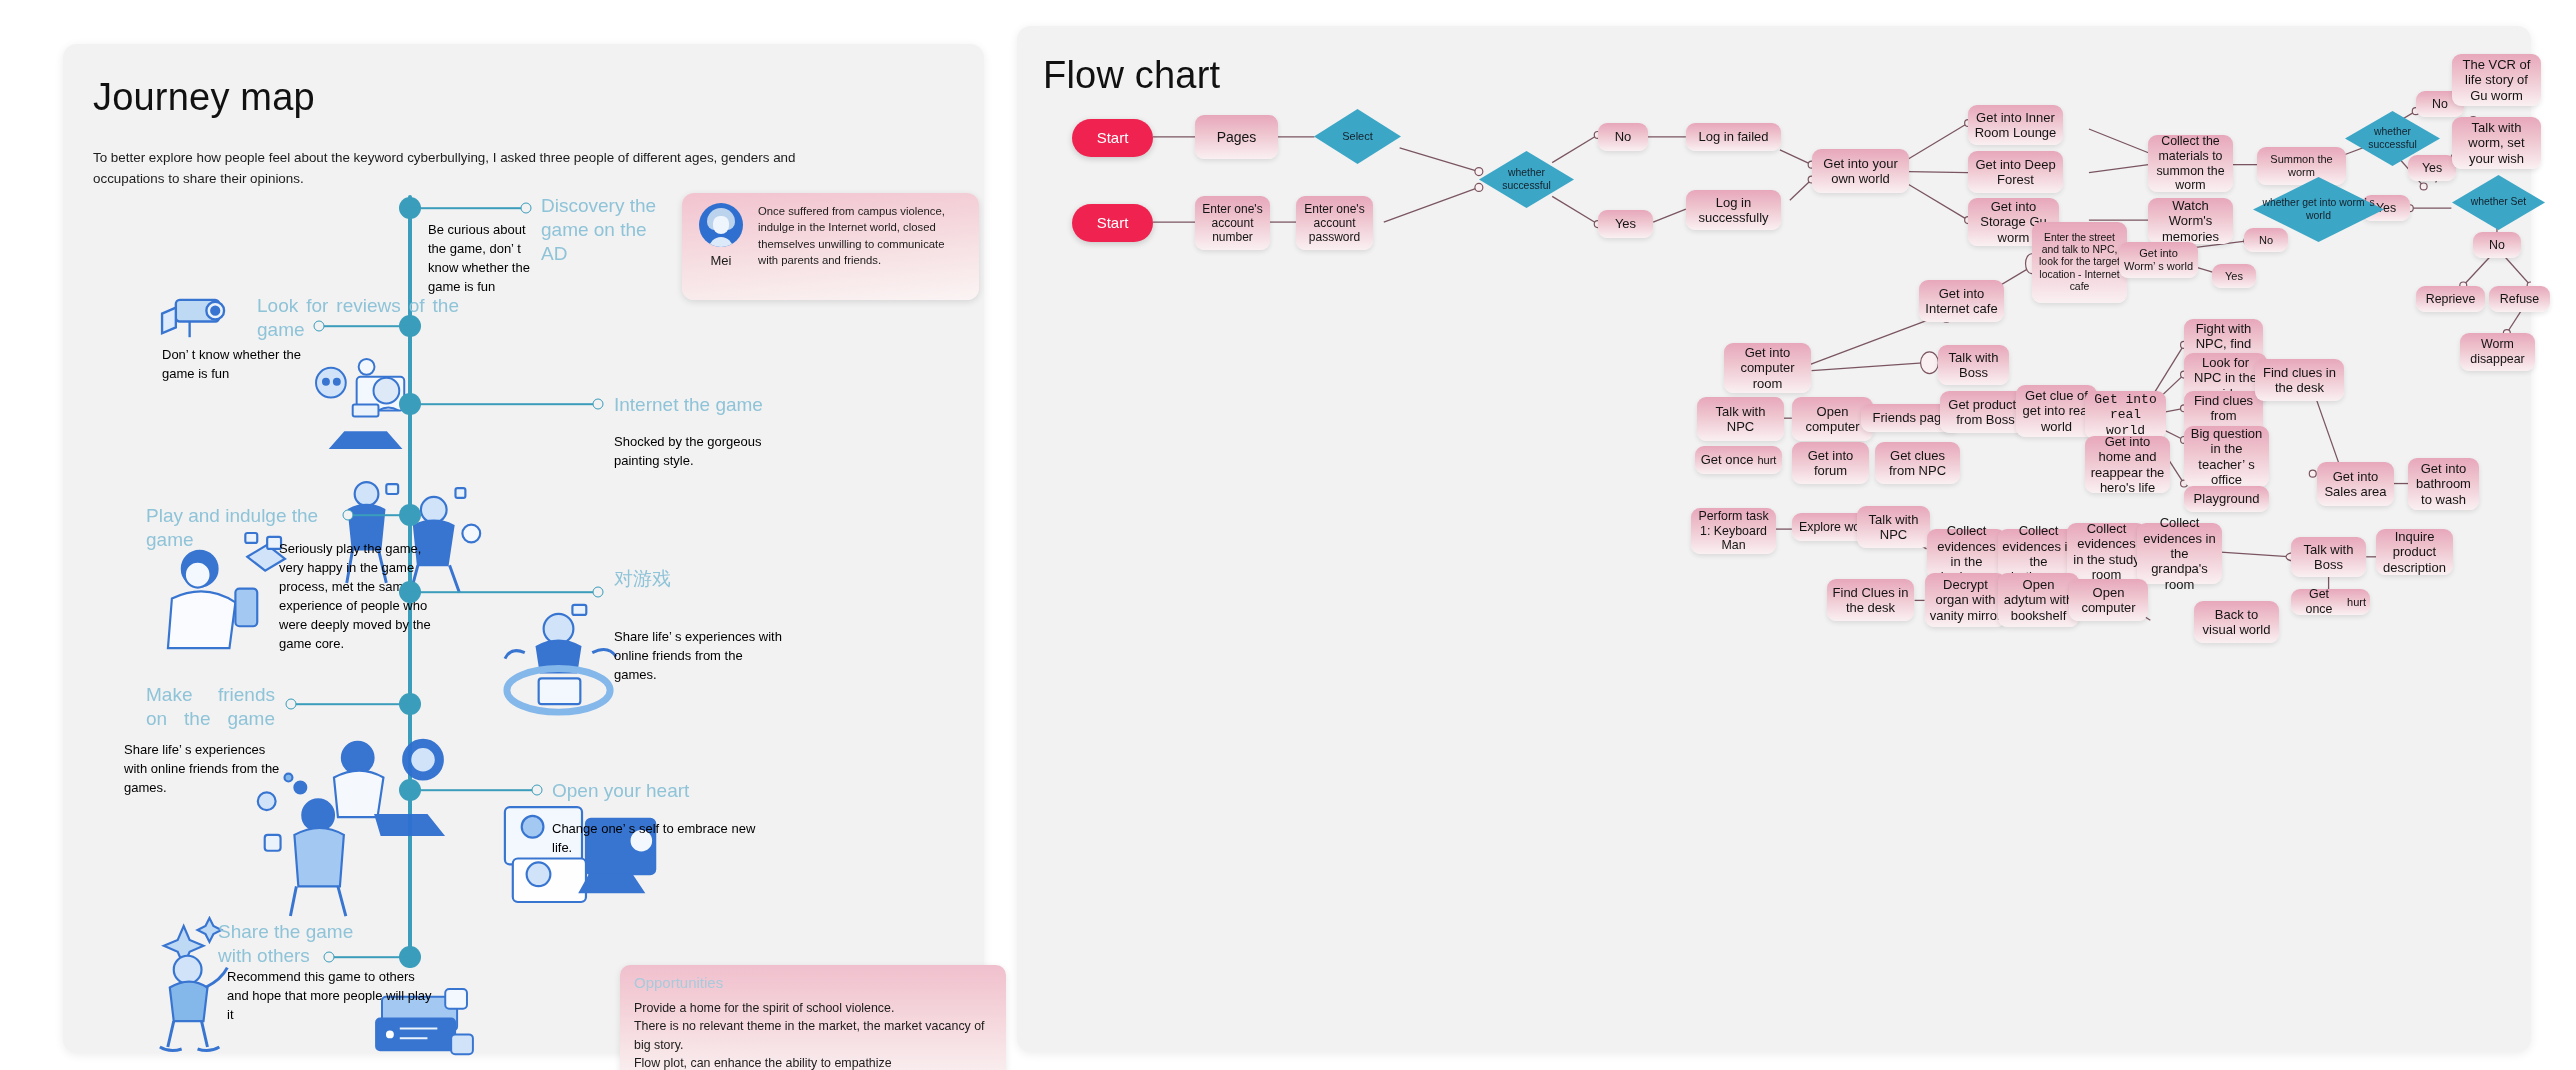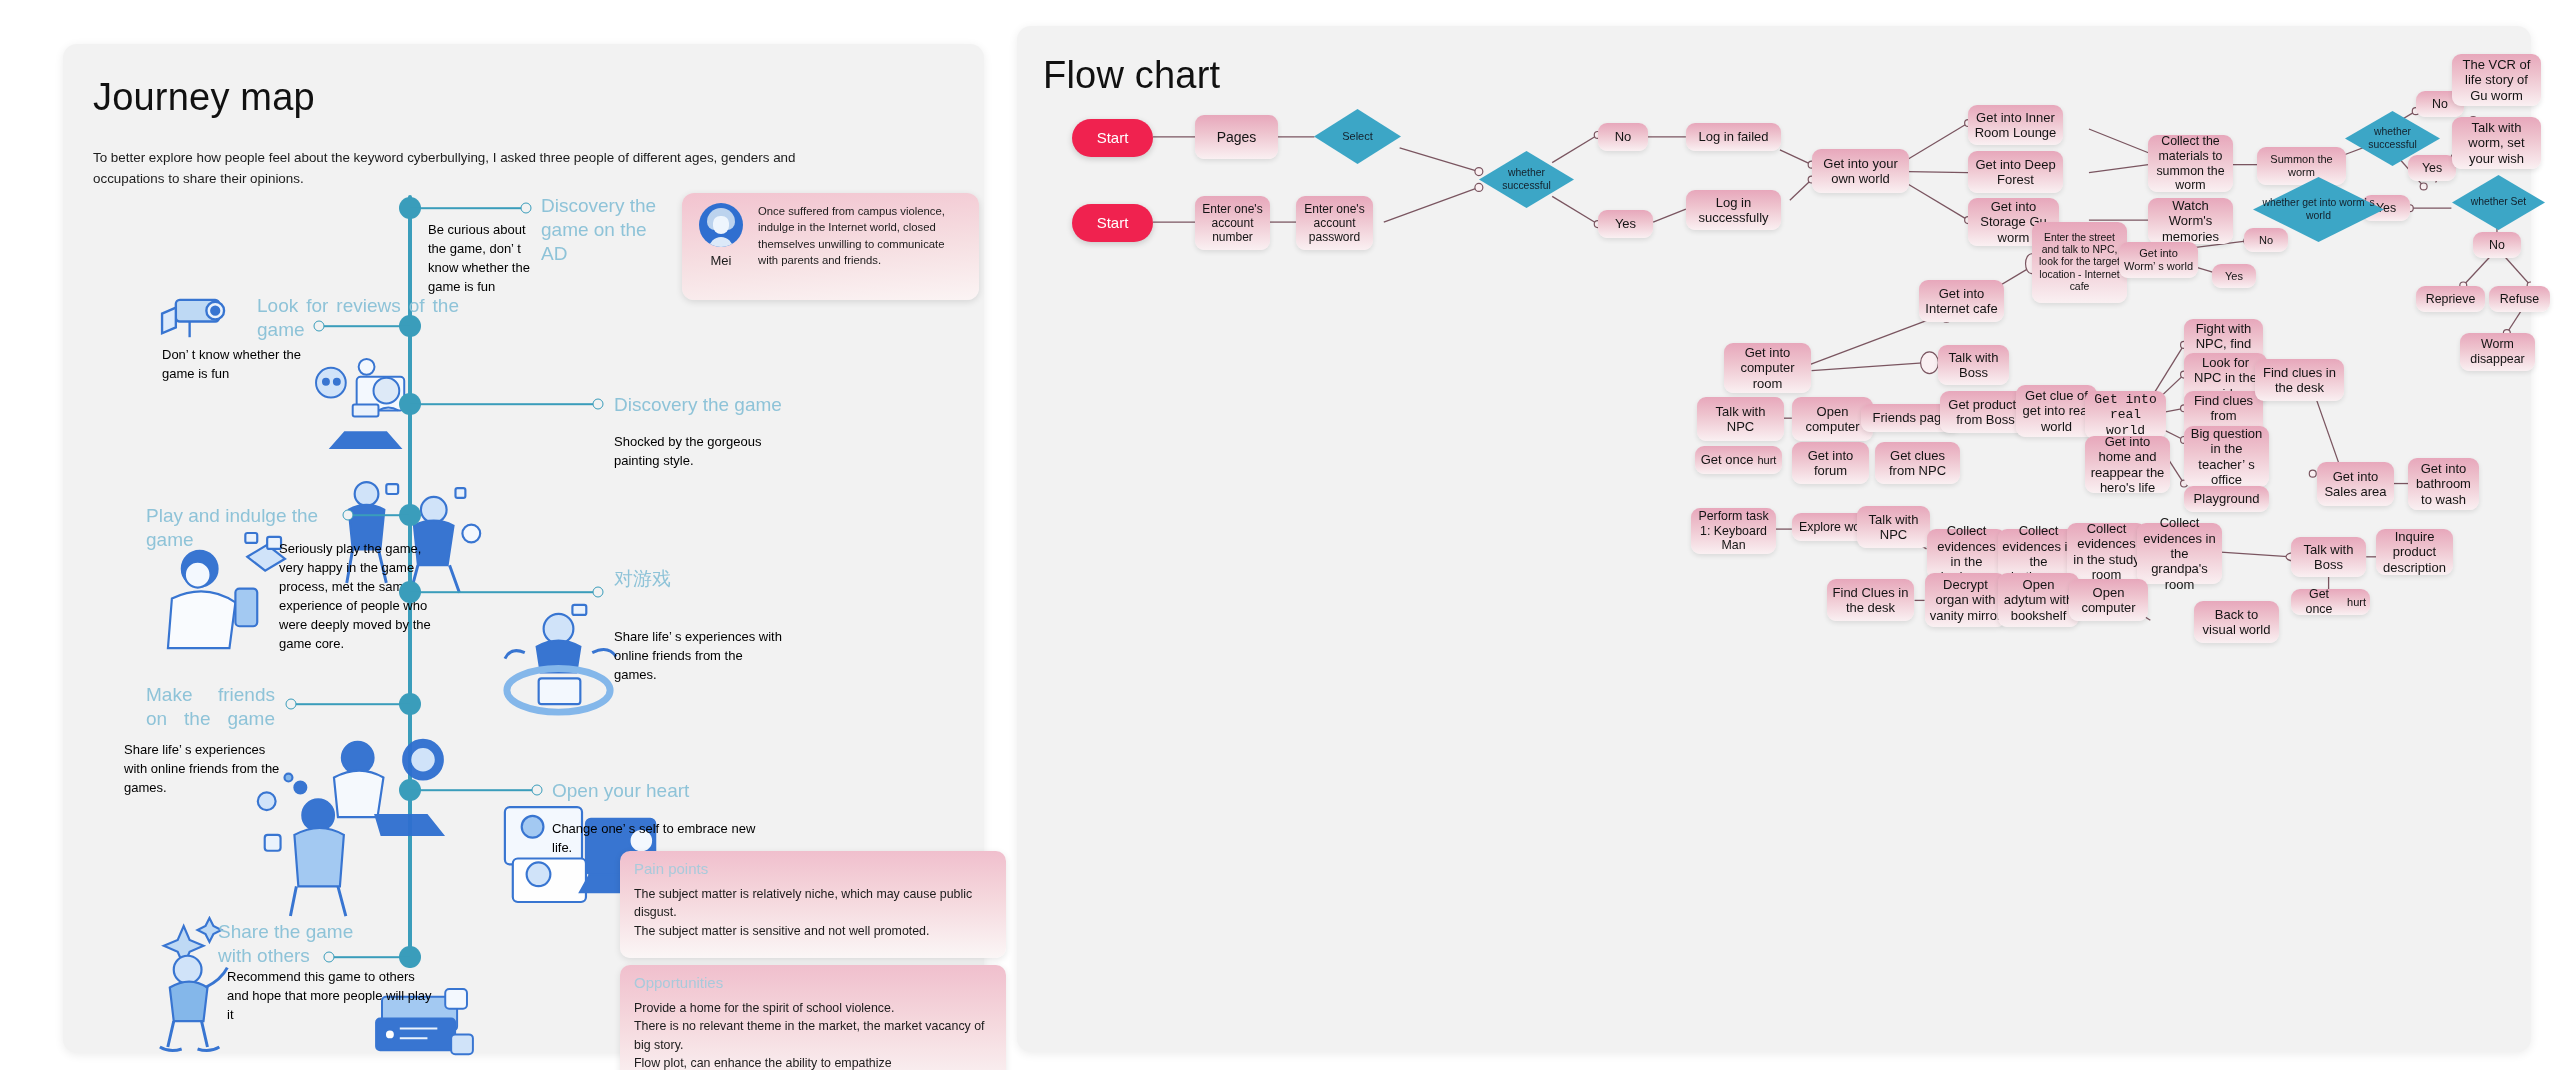--- a/index.html
+++ b/index.html
@@ -292,21 +292,21 @@
 
     <div class="node-dot" style="left:347px; top:282px;"></div>
     <div class="node-line" style="left:256px; top:282px; width:91px;"></div>
     <div class="node-ring" style="left:256px; top:282px;"></div>
     <div class="stage-title justify" style="left:194px; top:250px; width:202px;">Look  for  reviews  of  the game</div>
     <div class="stage-body" style="left:99px; top:301px; width:168px;">Don’ t  know whether the game is fun</div>
 
     <div class="node-dot" style="left:347px; top:360px;"></div>
     <div class="node-line" style="left:347px; top:360px; width:186px;"></div>
     <div class="node-ring" style="left:535px; top:360px;"></div>
-    <div class="stage-title" style="left:551px; top:349px; width:198px;">Discovery the game</div>
+    <div class="stage-title" style="left:551px; top:349px; width:198px;">Internet the game</div>
     <div class="stage-body" style="left:551px; top:388px; width:178px;">Shocked by the gorgeous painting style.</div>
 
     <div class="node-dot" style="left:347px; top:471px;"></div>
     <div class="node-line" style="left:285px; top:471px; width:61px;"></div>
     <div class="node-ring" style="left:285px; top:471px;"></div>
     <div class="stage-title" style="left:83px; top:460px; width:198px;">Play and indulge the game</div>
     <div class="stage-body" style="left:216px; top:495px; width:166px;">Seriously play the game, very happy in the game process, met the same experience of people who were deeply moved by the game core.</div>
 
     <div class="node-dot" style="left:347px; top:548px;"></div>
     <div class="node-line" style="left:347px; top:548px; width:186px;"></div>
@@ -337,25 +337,20 @@
         <div class="avatar-circle">
           <div class="avatar-hair"></div>
             <div class="avatar-face"></div>
             <div class="avatar-body"></div>
         </div>
         <div id="persona-name">Mei</div>
       </div>
       <div id="persona-desc">Once suffered from campus violence, indulge in the Internet world, closed themselves unwilling to communicate with parents and friends.</div>
     </div>
 
-    <div class="info-card" id="pain-card">
-      <h4>Pain points</h4>
-      <p>The subject matter is relatively niche, which may cause public disgust.</p>
-      <p>The subject matter is sensitive and not well promoted.</p>
-    </div>
 
     <div class="info-card" id="opportunity-card">
       <h4>Opportunities</h4>
       <p>Provide a home for the spirit of school violence.</p>
       <p>There is no relevant theme in the market, the market vacancy of big story.</p>
       <p>Flow plot, can enhance the ability to empathize</p>
     </div>
   </div>
 
   <div class="panel" id="flow-panel">

